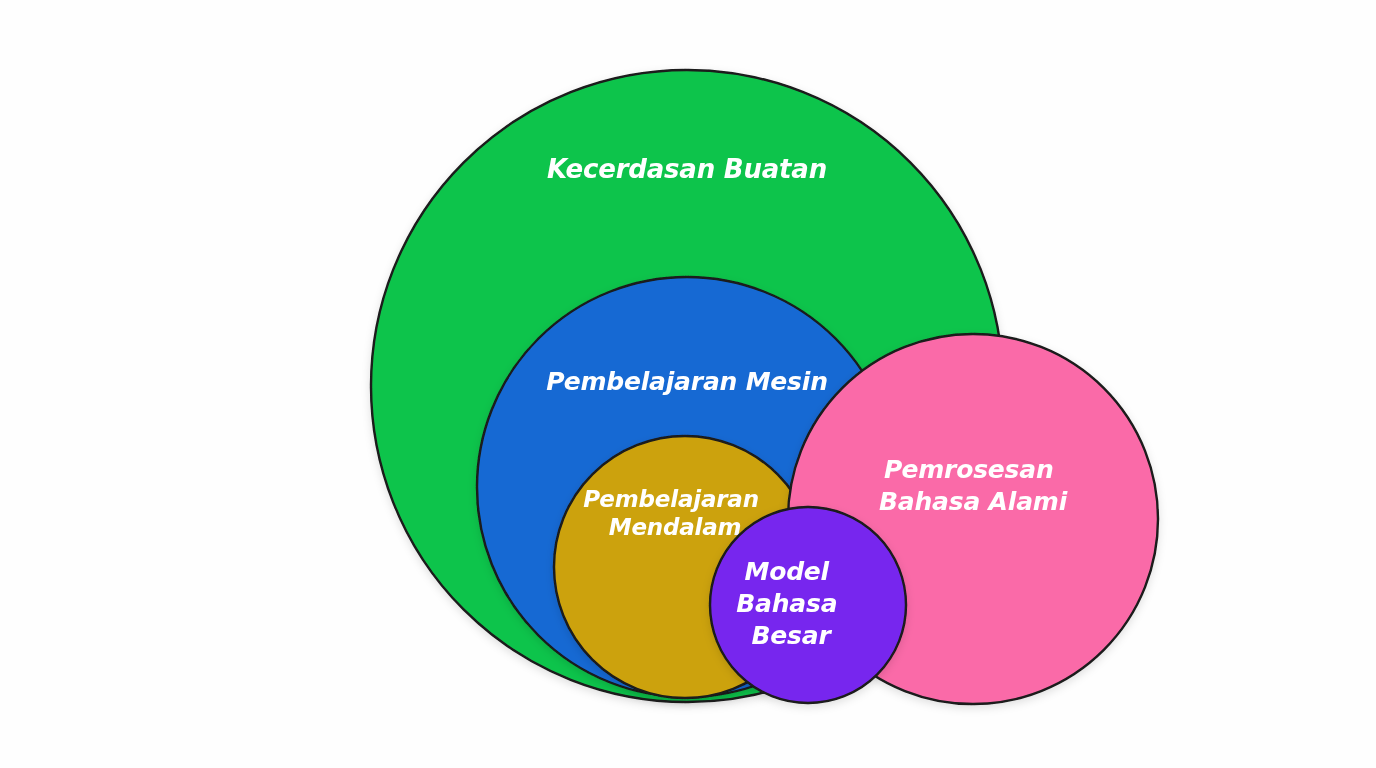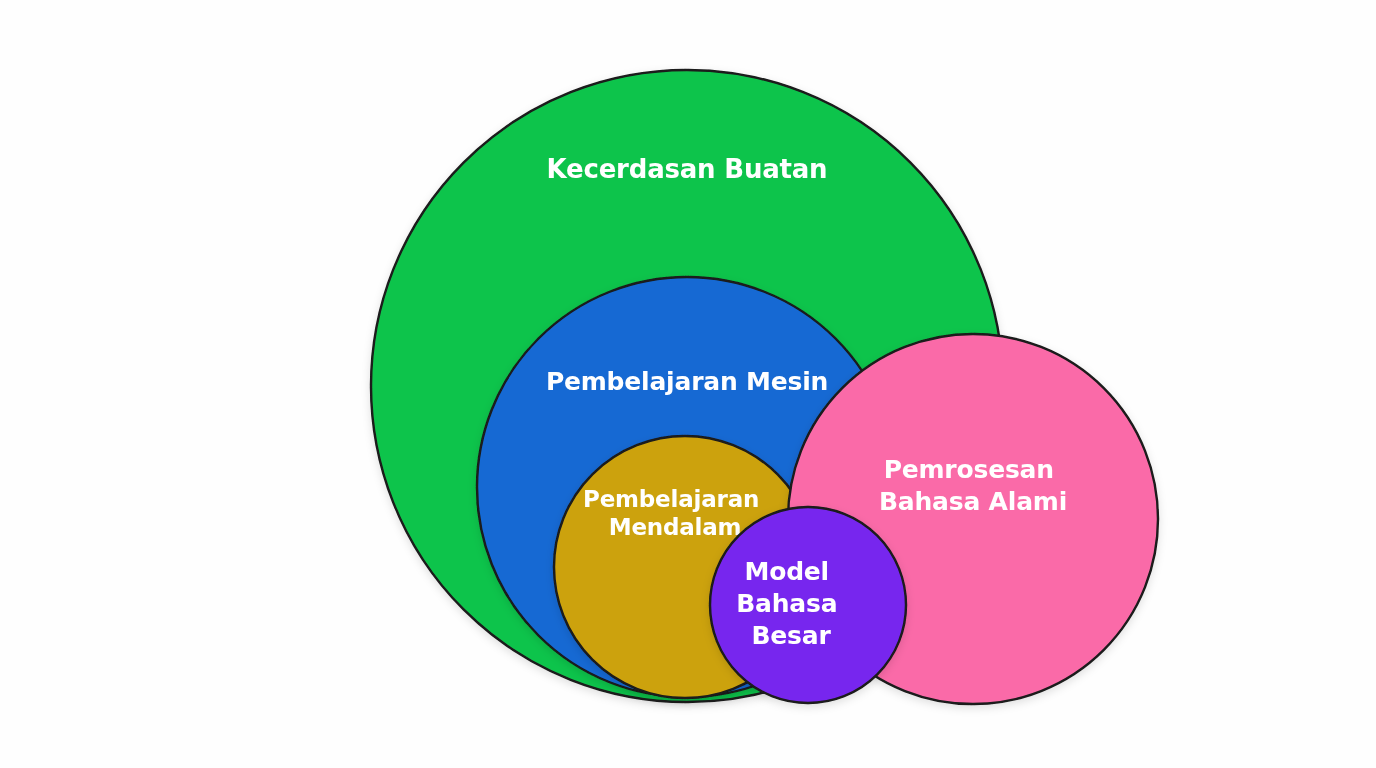--- a/index.html
+++ b/index.html
@@ -11,20 +11,21 @@
     width: 1376px;
     height: 768px;
     overflow: hidden;
     font-family: "DejaVu Sans", "Liberation Sans", sans-serif;
   }
   #diagram-root {
     position: relative;
     width: 1376px;
     height: 768px;
     background: #fefefe;
+    font-style: italic;
   }
   #venn-svg {
     display: block;
     width: 1376px;
     height: 768px;
   }
   .circle-shape {
     stroke: #1a1a1a;
     stroke-width: 2.4;
   }

